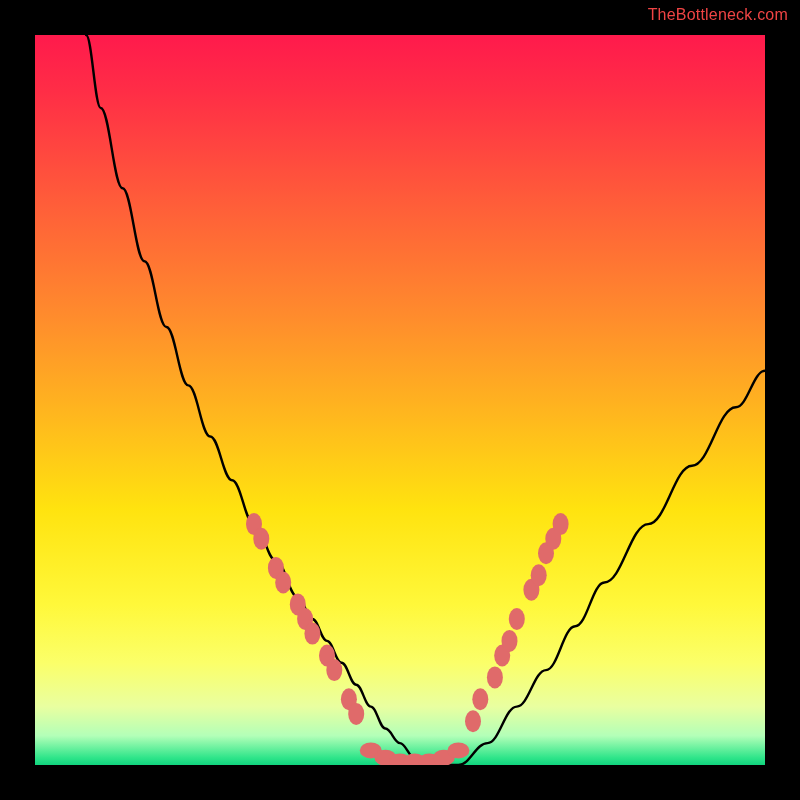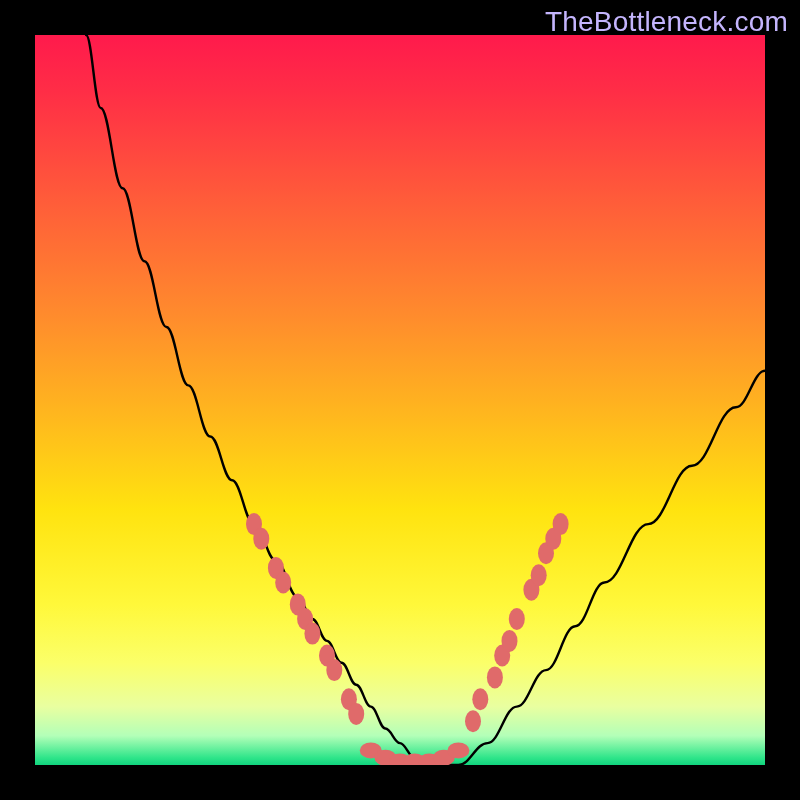--- a/index.html
+++ b/index.html
@@ -45,22 +45,22 @@
     position: absolute;
     top: 0;
     left: 0;
     width: 730px;
     height: 730px;
   }
   .watermark {
     position: absolute;
     top: 6px;
     right: 12px;
-    color: #c4b5fd;
-    font-size: 28px;
+    color: #ef4444;
+    font-size: 16px;
     font-weight: 500;
     letter-spacing: 0.2px;
     user-select: none;
   }
 </style>
 </head>
 <body>
 
 <div class="frame">
   <div class="watermark">TheBottleneck.com</div>

